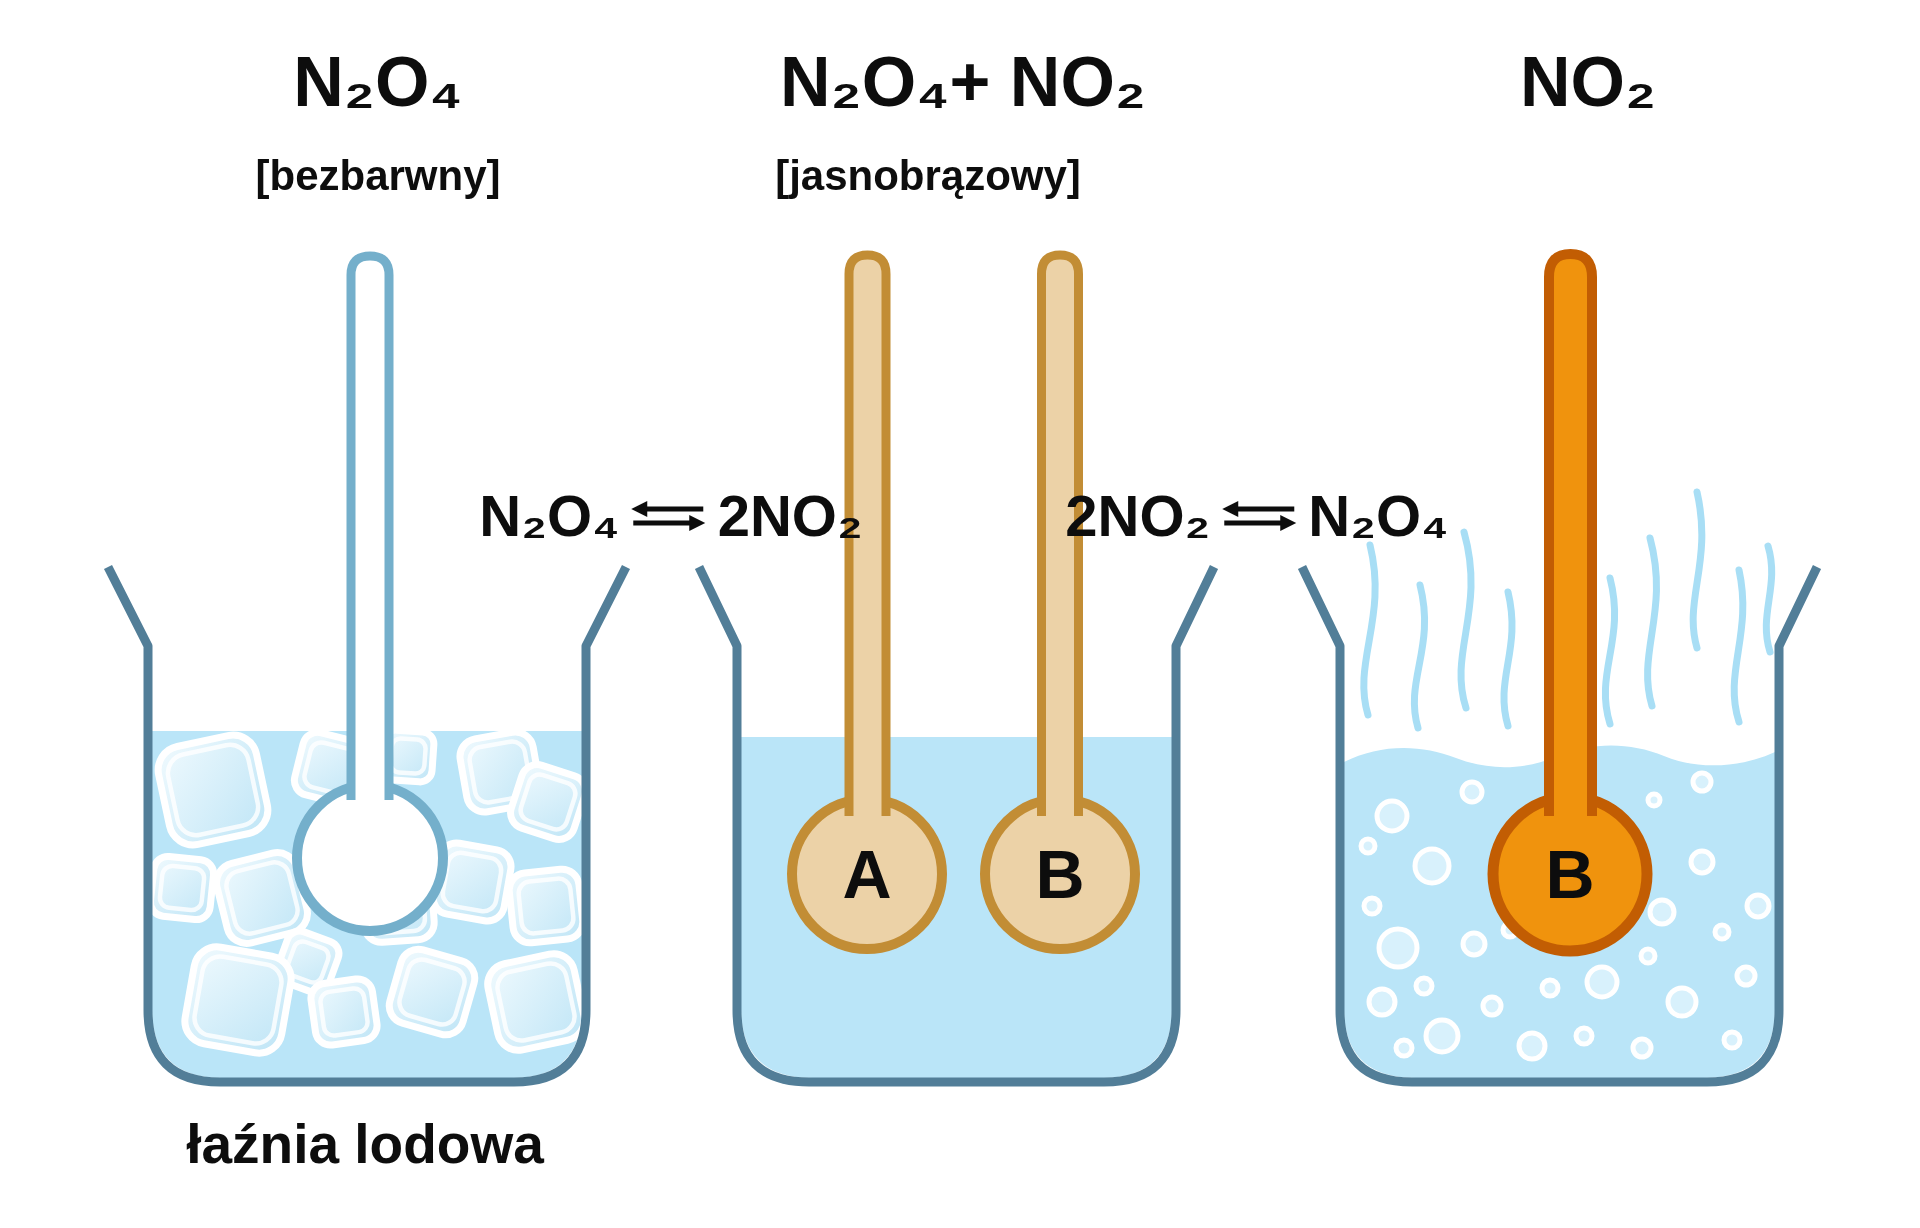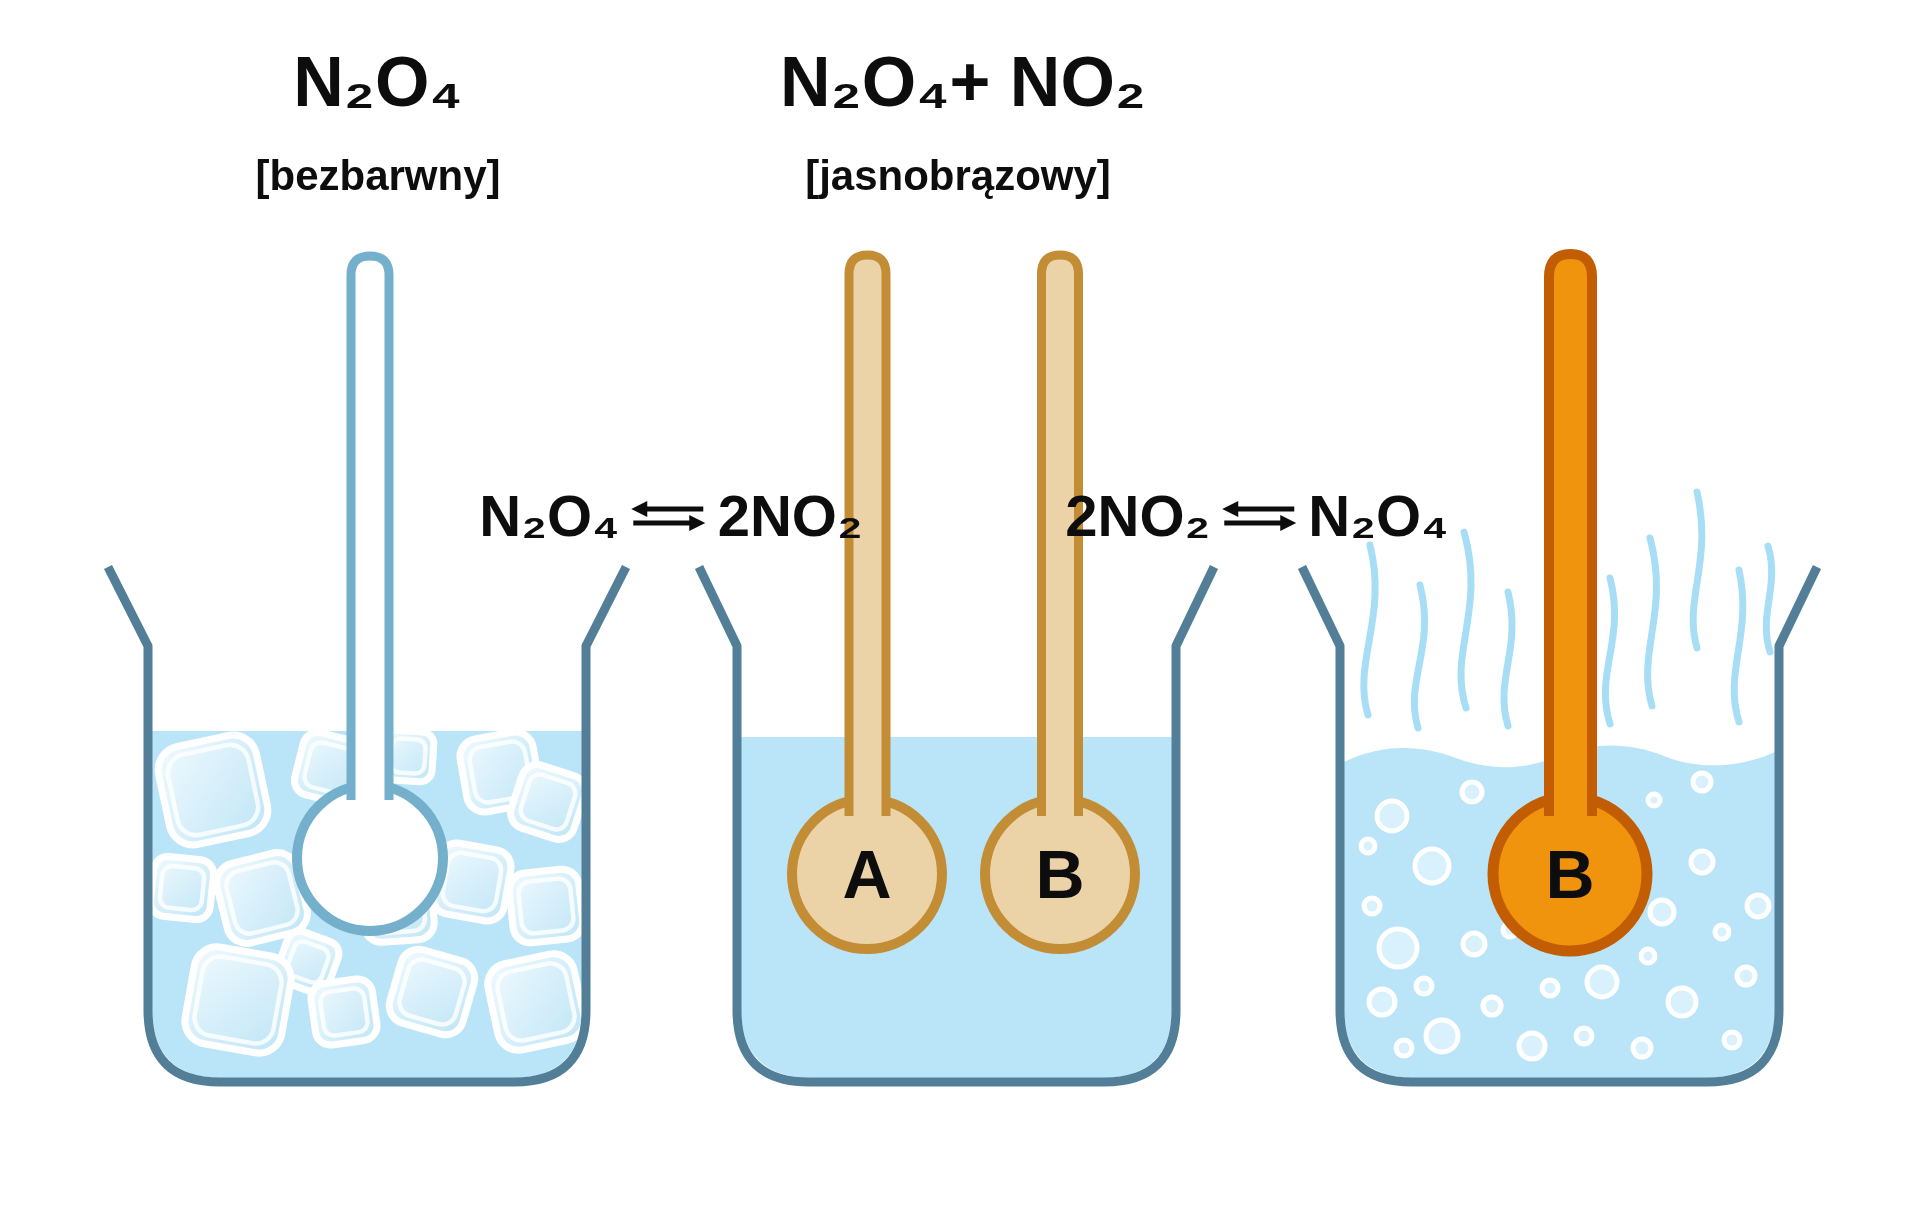--- a/index.html
+++ b/index.html
@@ -185,22 +185,23 @@
         <path class="t-hot-fill" d="M1549 822 L1549 277 Q1549 254 1570.5 254 Q1592 254 1592 277 L1592 822 Z" stroke="none"></path>
         <path class="t-hot-line" fill="none" stroke-width="10" d="M1549 816 L1549 277 Q1549 254 1570.5 254 Q1592 254 1592 277 L1592 816"></path>
       </g>
     </g>
   </svg>
 
   <div class="lbl formula" style="left:378px;top:46px">N₂O₄</div>
   <div class="lbl formula" style="left:963px;top:46px">N₂O₄+ NO₂</div>
 
   <div class="lbl note" style="left:378px;top:154px">[bezbarwny]</div>
-  <div class="lbl note" style="left:958px;top:154px">[jasnobrązowy]</div>
-
+  <div class="lbl note" style="left:928px;top:154px">[jasnobrązowy]</div>
+
+  <div class="lbl formula" style="left:1588px;top:46px">NO₂</div>
 
   <div class="equation" style="left:671px;top:516px">
     <span>N₂O₄</span>
     <svg class="eq-arrow" width="78" height="36" viewBox="0 0 78 36">
       <line x1="74" y1="11" x2="16" y2="11"></line>
         <polygon points="2,11 18,3 18,19"></polygon>
       <line x1="4" y1="25" x2="62" y2="25"></line>
         <polygon points="76,25 60,17 60,33"></polygon>
     </svg>
     <span>2NO₂</span>
@@ -214,14 +215,15 @@
       <line x1="4" y1="25" x2="62" y2="25"></line>
         <polygon points="76,25 60,17 60,33"></polygon>
     </svg>
     <span>N₂O₄</span>
   </div>
 
   <div class="flask-letter" style="left:867px;top:874px">A</div>
   <div class="flask-letter" style="left:1060px;top:874px">B</div>
   <div class="flask-letter" style="left:1570px;top:874px">B</div>
 
+  <div class="lbl bath" style="left:365px;top:1116px">łaźnia lodowa</div>
 
 </div>
 
 </body></html>

